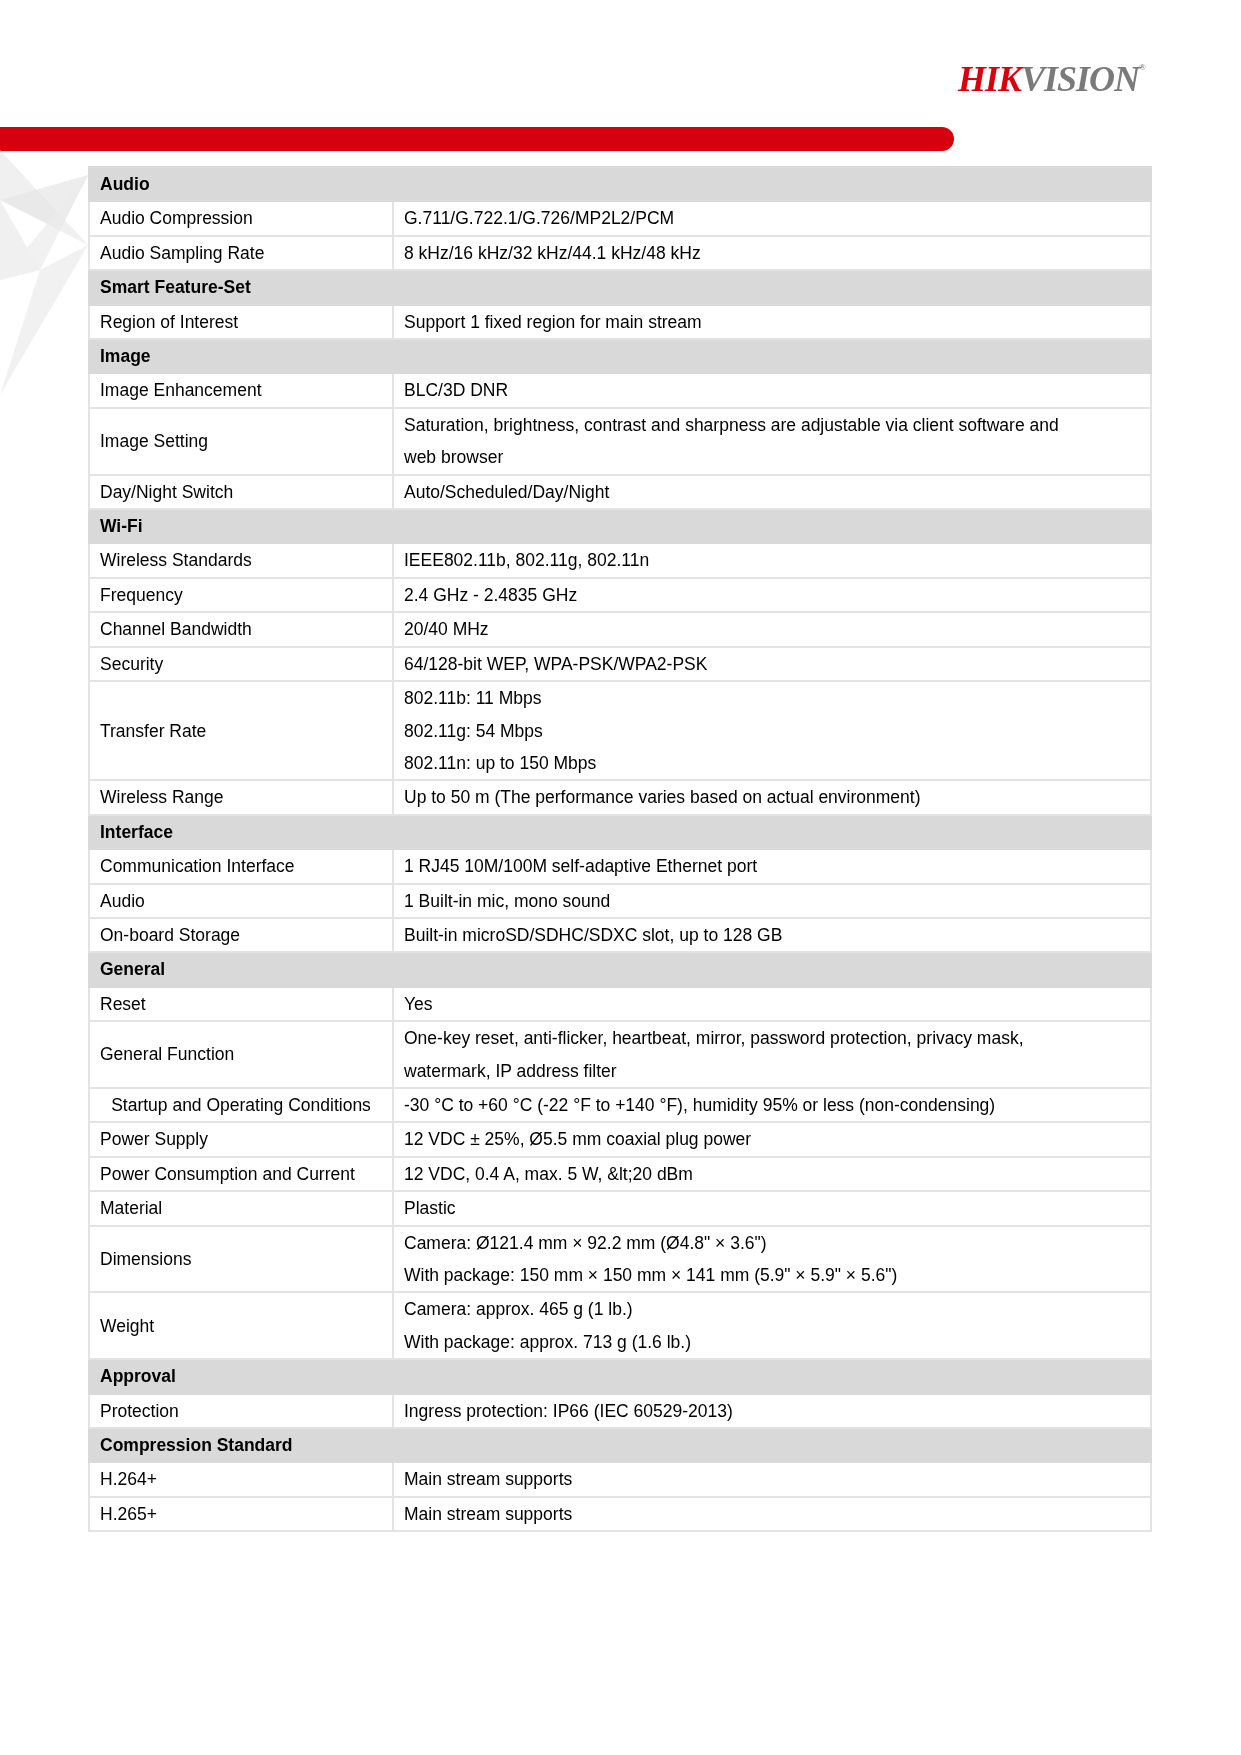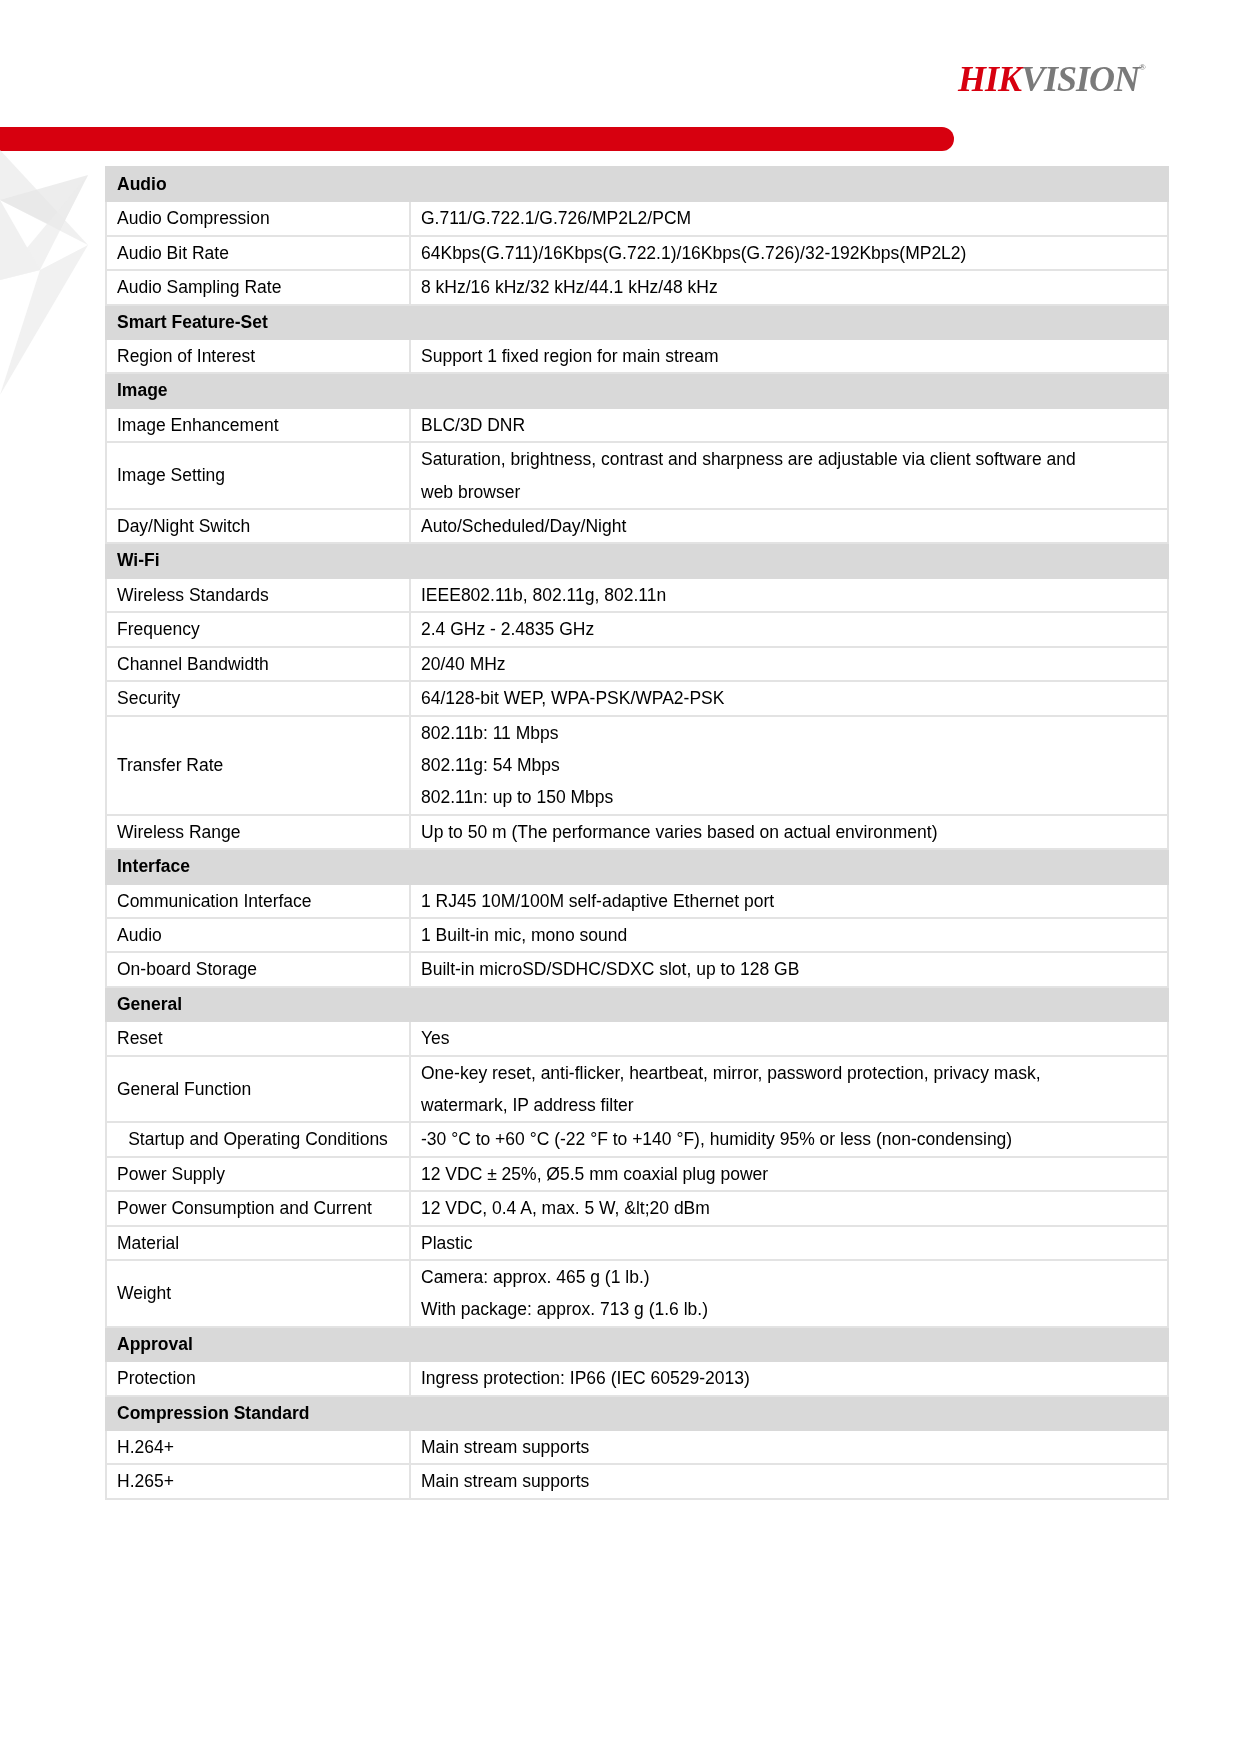--- a/index.html
+++ b/index.html
@@ -7,21 +7,21 @@
          font-family:"Liberation Sans", "DejaVu Sans", sans-serif; color:#000; }
   .logo { position:absolute; left:958px; top:58px; font-style:italic; font-weight:bold;
           font-size:36px; letter-spacing:-1px; font-family:Liberation Serif, serif; }
   .logo .hik { color:#d7000f; }
   .logo .vis { color:#7a7a7a; }
   .logo .reg { font-size:9px; color:#888; vertical-align:top; position:relative; top:4px; font-style:normal; }
   .redbar { position:absolute; left:0; top:127px; width:954px; height:24px; background:#d7000f;
             border-radius:0 12px 12px 0; }
   .watermark { position:absolute; left:0; top:150px; }
   table.spec { position:absolute; left:88px; top:166px; width:1064px; border-collapse:collapse;
-               font-size:17.5px;margin-left:17px; }
+               font-size:17.5px; }
   table.spec td { border:2px solid #e3e3e3; padding:0 10px; line-height:32.4px; vertical-align:middle; }
   table.spec td.k { width:282px; }
   tr.section td { background:#d9d9d9; font-weight:bold; border-color:#d9d9d9; }
   .line { display:block; }
 </style>
 </head>
 <body>
 
 <div class="logo"><span class="hik">HIK</span><span class="vis">VISION</span><span class="reg">®</span></div>
 
@@ -40,26 +40,20 @@
       <tr class="section">
         <td colspan="2">Audio</td>
       </tr>
       <tr>
         <td class="k">Audio Compression</td>
         <td>
           <span class="line">G.711/G.722.1/G.726/MP2L2/PCM</span>
         </td>
       </tr>
       <tr>
-        <td class="k">Audio Bit Rate</td>
-        <td>
-          <span class="line">64Kbps(G.711)/16Kbps(G.722.1)/16Kbps(G.726)/32-192Kbps(MP2L2)</span>
-        </td>
-      </tr>
-      <tr>
         <td class="k">Audio Sampling Rate</td>
         <td>
           <span class="line">8 kHz/16 kHz/32 kHz/44.1 kHz/48 kHz</span>
         </td>
       </tr>
       <tr class="section">
         <td colspan="2">Smart Feature-Set</td>
       </tr>
       <tr>
         <td class="k">Region of Interest</td>
@@ -185,20 +179,27 @@
           <span class="line">12 VDC, 0.4 A, max. 5 W, &amp;lt;20 dBm</span>
         </td>
       </tr>
       <tr>
         <td class="k">Material</td>
         <td>
           <span class="line">Plastic</span>
         </td>
       </tr>
       <tr>
+        <td class="k">Dimensions</td>
+        <td>
+          <span class="line">Camera: Ø121.4 mm × 92.2 mm (Ø4.8" × 3.6")</span>
+          <span class="line">With package: 150 mm × 150 mm × 141 mm (5.9" × 5.9" × 5.6")</span>
+        </td>
+      </tr>
+      <tr>
         <td class="k">Weight</td>
         <td>
           <span class="line">Camera: approx. 465 g (1 lb.)</span>
           <span class="line">With package: approx. 713 g (1.6 lb.)</span>
         </td>
       </tr>
       <tr class="section">
         <td colspan="2">Approval</td>
       </tr>
       <tr>

